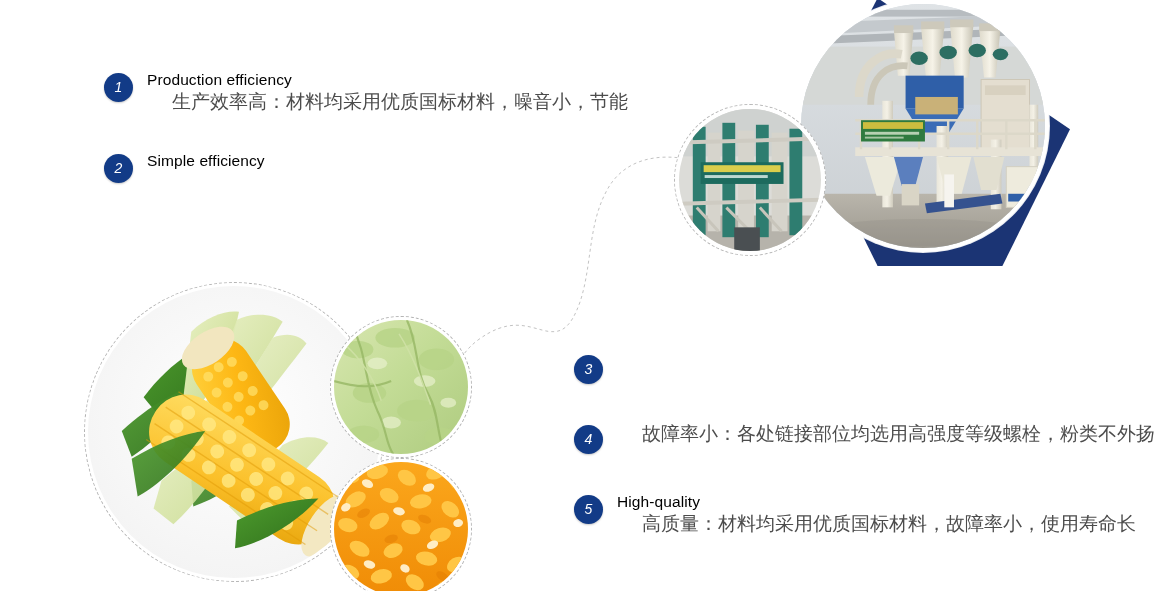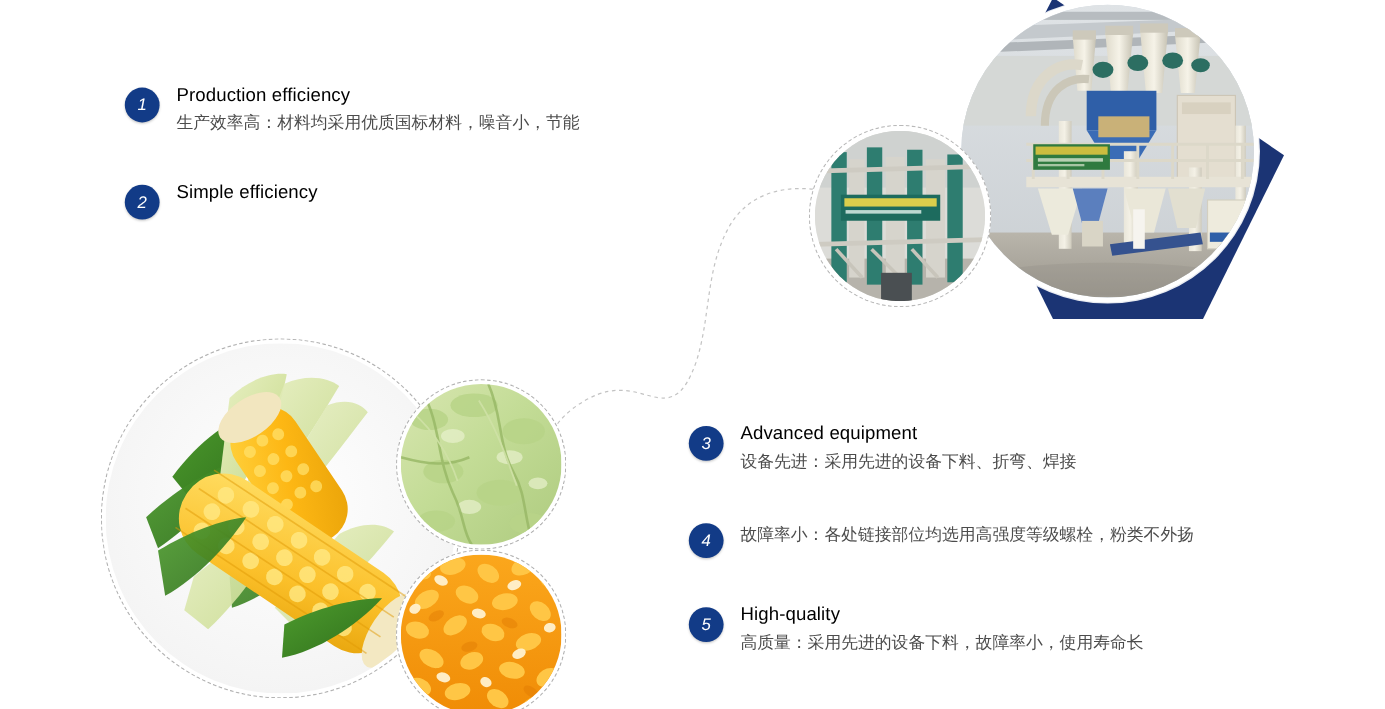--- a/index.html
+++ b/index.html
@@ -51,24 +51,25 @@
   .feature-text { padding-top: 0; }
   .feature-title {
     color: #000000;
     font-size: 15.5px;
     line-height: 20px;
     letter-spacing: 0.1px;
     white-space: nowrap;
   }
   .feature-desc {
     color: #4c4c4c;
-    font-size: 14px;
+    font-size: 19px;
     line-height: 22px;
     margin-top: 1px;
     white-space: nowrap;
+    margin-left: 25px;
   }
 
   
   #hex-cluster {
     position: absolute;
     left: 660px; top: -6px;
     width: 420px; height: 290px;
   }
   .hex-shape {
     position: absolute;
@@ -505,35 +506,31 @@
       <div class="feature-text">
         <div class="feature-title">Simple efficiency</div>
       </div>
     </div>
   </div>
 
   <div class="feature-group" id="group-bottom">
 
     <div class="feature-item">
       <div class="badge">3</div>
-      <div class="feature-text">
-        <div class="feature-title">Advanced equipment</div>
-        <div class="feature-desc">设备先进：采用先进的设备下料、折弯、焊接</div>
-      </div>
     </div>
 
     <div class="feature-item">
       <div class="badge">4</div>
       <div class="feature-text">
         <div class="feature-desc">故障率小：各处链接部位均选用高强度等级螺栓，粉类不外扬</div>
       </div>
     </div>
 
     <div class="feature-item">
       <div class="badge">5</div>
       <div class="feature-text">
         <div class="feature-title">High-quality</div>
-        <div class="feature-desc">高质量：采用先进的设备下料，故障率小，使用寿命长</div>
+        <div class="feature-desc">高质量：材料均采用优质国标材料，故障率小，使用寿命长</div>
       </div>
     </div>
   </div>
 
 </div>
 
 </body></html>

